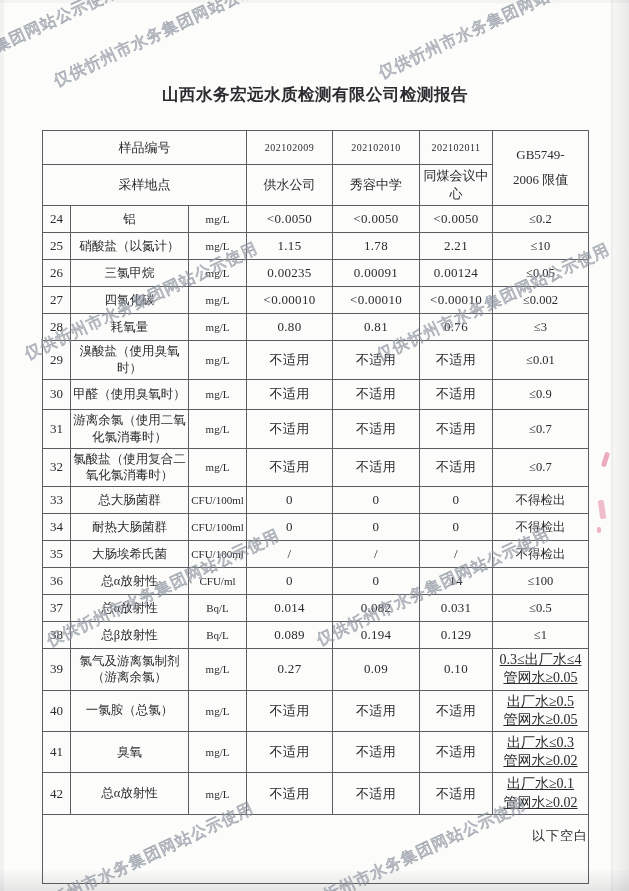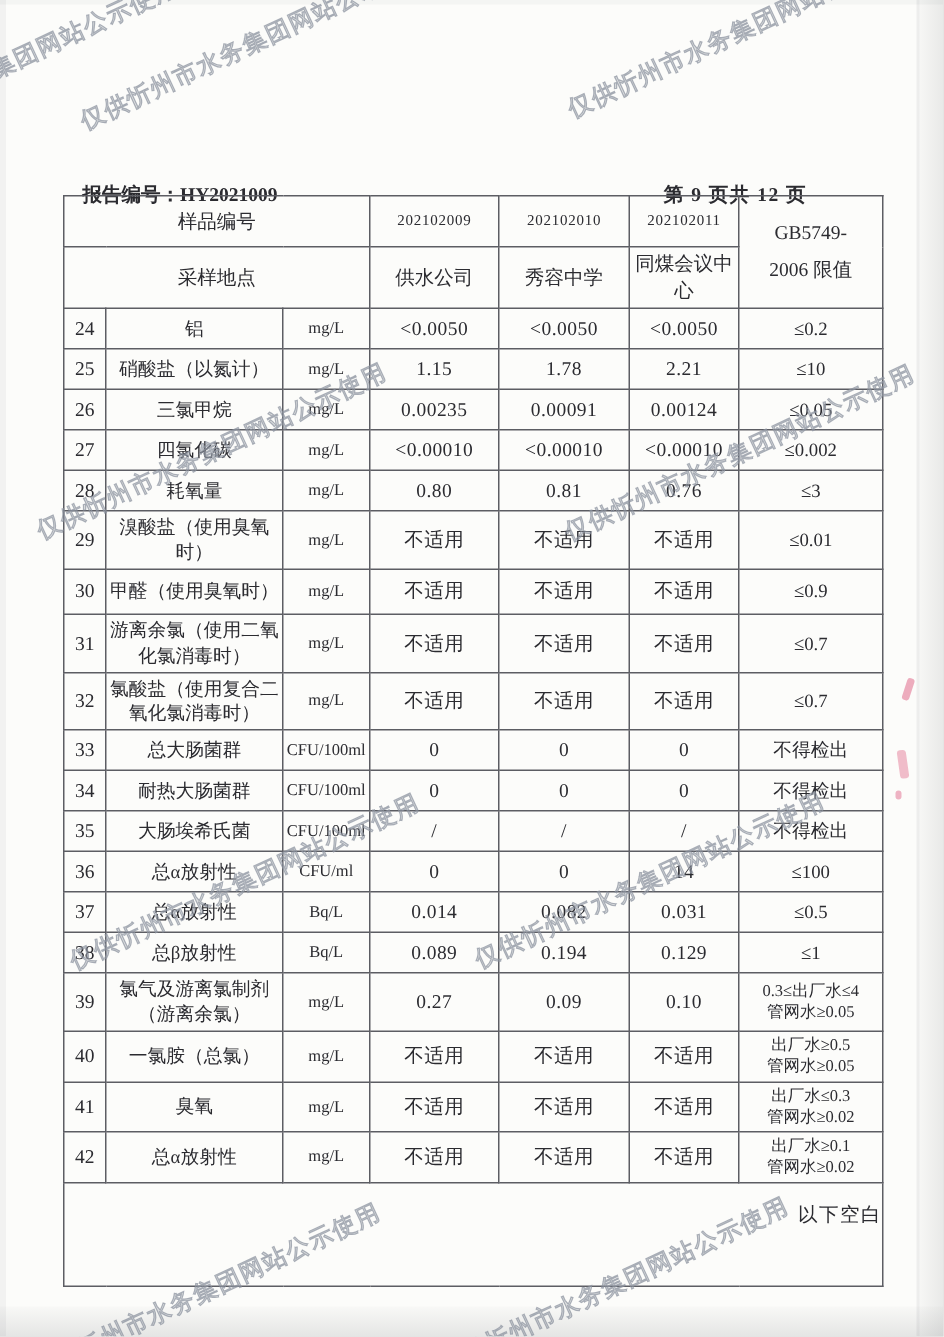--- a/index.html
+++ b/index.html
@@ -37,21 +37,21 @@
   }
   thead th{height:29px;font-size:13px;}
   thead .hnum{font-size:10px;letter-spacing:0.5px;}
   thead .hlimit{font-size:13px;line-height:1.9;}
   tbody td{height:22px;}
   td.c-no{font-size:13px;}
   td.c-item{text-align:left;padding-left:7px;padding-right:4px;line-height:1.35;}
   td.c-unit{font-size:11px;}
   td.c-val{font-size:13px;letter-spacing:0.3px;margin-left:46px;}
   td.c-limit{font-size:12.5px;white-space:pre-line;line-height:1.3;}
-  td.c-limit.small{font-size:11px;}
+  td.c-limit.small{font-size:14px;text-decoration:underline;}
   tbody tr.h2{height:30px;font-family:Liberation Serif, serif;}
   tbody tr.h3{height:34px;}
   tfoot td.blank-cell{
     height:56px;text-align:right;vertical-align:top;
     padding:12px 0 0 13px;font-size:13px;letter-spacing:1px;
   }
   
   .wm{
     position:absolute;white-space:nowrap;z-index:6;
     font-size:16px;letter-spacing:1px;
@@ -82,25 +82,22 @@
   .artifact{position:absolute;z-index:4;pointer-events:none;border-radius:2px;}
   .art1{left:603px;top:452px;width:5px;height:15px;background:rgba(222,92,128,0.50);transform:rotate(18deg);}
   .art2{left:599px;top:500px;width:6px;height:19px;background:rgba(222,92,128,0.40);transform:rotate(-8deg);}
   .art3{left:597px;top:527px;width:4px;height:6px;background:rgba(222,92,128,0.45);}
 </style>
 </head>
 <body>
 
 <div class="page">
 
-
-  <div class="meta">
-    <span class="rpt">报告编号：HY2021009</span>
-    <span class="pg">第 9 页共 12 页</span>
-  </div>
+  <div class="title">山西水务宏远水质检测有限公司检测报告</div>
+
 
   <table class="results">
     <colgroup>
       <col style="width:28px">
         <col style="width:118px">
         <col style="width:58px">
       <col style="width:86px">
         <col style="width:87px">
         <col style="width:73px">
         <col style="width:96px">

